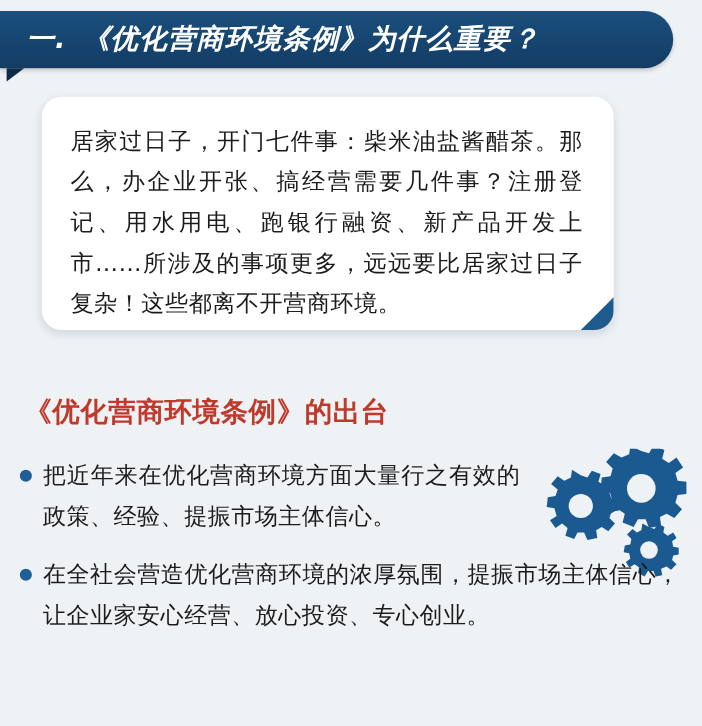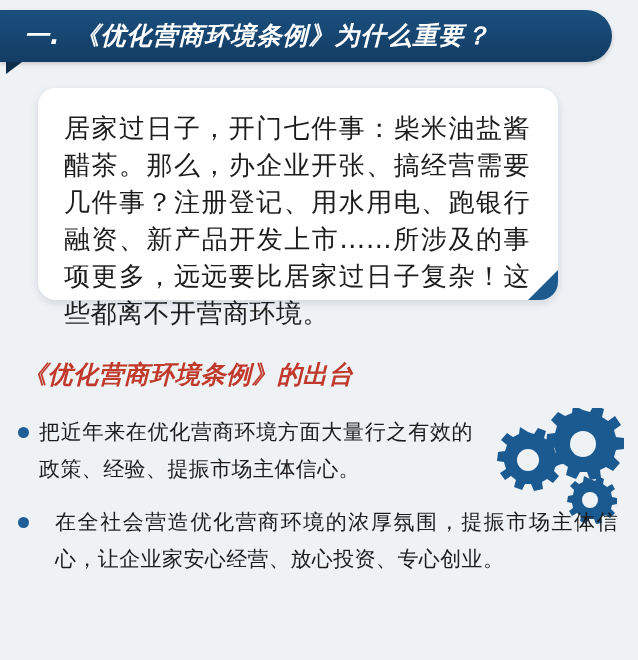--- a/index.html
+++ b/index.html
@@ -89,36 +89,35 @@
     border-right: 30px solid #1d5b8e;
     border-top: 30px solid transparent;
     border-bottom-right-radius: 18px;
   }
   .card-text {
     position: absolute;
     left: 26px;
     top: 22px;
     width: 466px;
     color: #1c1c1c;
-    font-size: 26px;
+    font-size: 21px;
     line-height: 37px;
     letter-spacing: 0.5px;
     font-family: "DejaVu Sans", "Liberation Sans", sans-serif;
     text-align: justify;
   }
 
   
   .section-heading {
     position: absolute;
     left: 22px;
     top: 358px;
     color: #c0392b;
     font-size: 25px;
     font-weight: bold;
-    font-style: italic;
     letter-spacing: 0.5px;
     white-space: nowrap;
     font-family: "DejaVu Sans", "Liberation Sans", sans-serif;
   }
 
   
   .gears {
     position: absolute;
     right: 8px;
     top: 408px;
@@ -150,21 +149,21 @@
   }
   .bullet-text {
     color: #1c1c1c;
     font-size: 21px;
     line-height: 37px;
     letter-spacing: 0.4px;
     font-family: "DejaVu Sans", "Liberation Sans", sans-serif;
     text-align: justify;
   }
   .bullet-row.first .bullet-text { width: 434px; }
-  .bullet-row.second .bullet-text { width: 584px; margin-left: 16px; }
+  .bullet-row.second .bullet-text { width: 584px; }
 </style>
 </head>
 <body>
 
 <div class="page">
 
   <div class="header">
     <div class="header-bar"></div>
     <div class="header-fold"></div>
     <div class="header-title">

